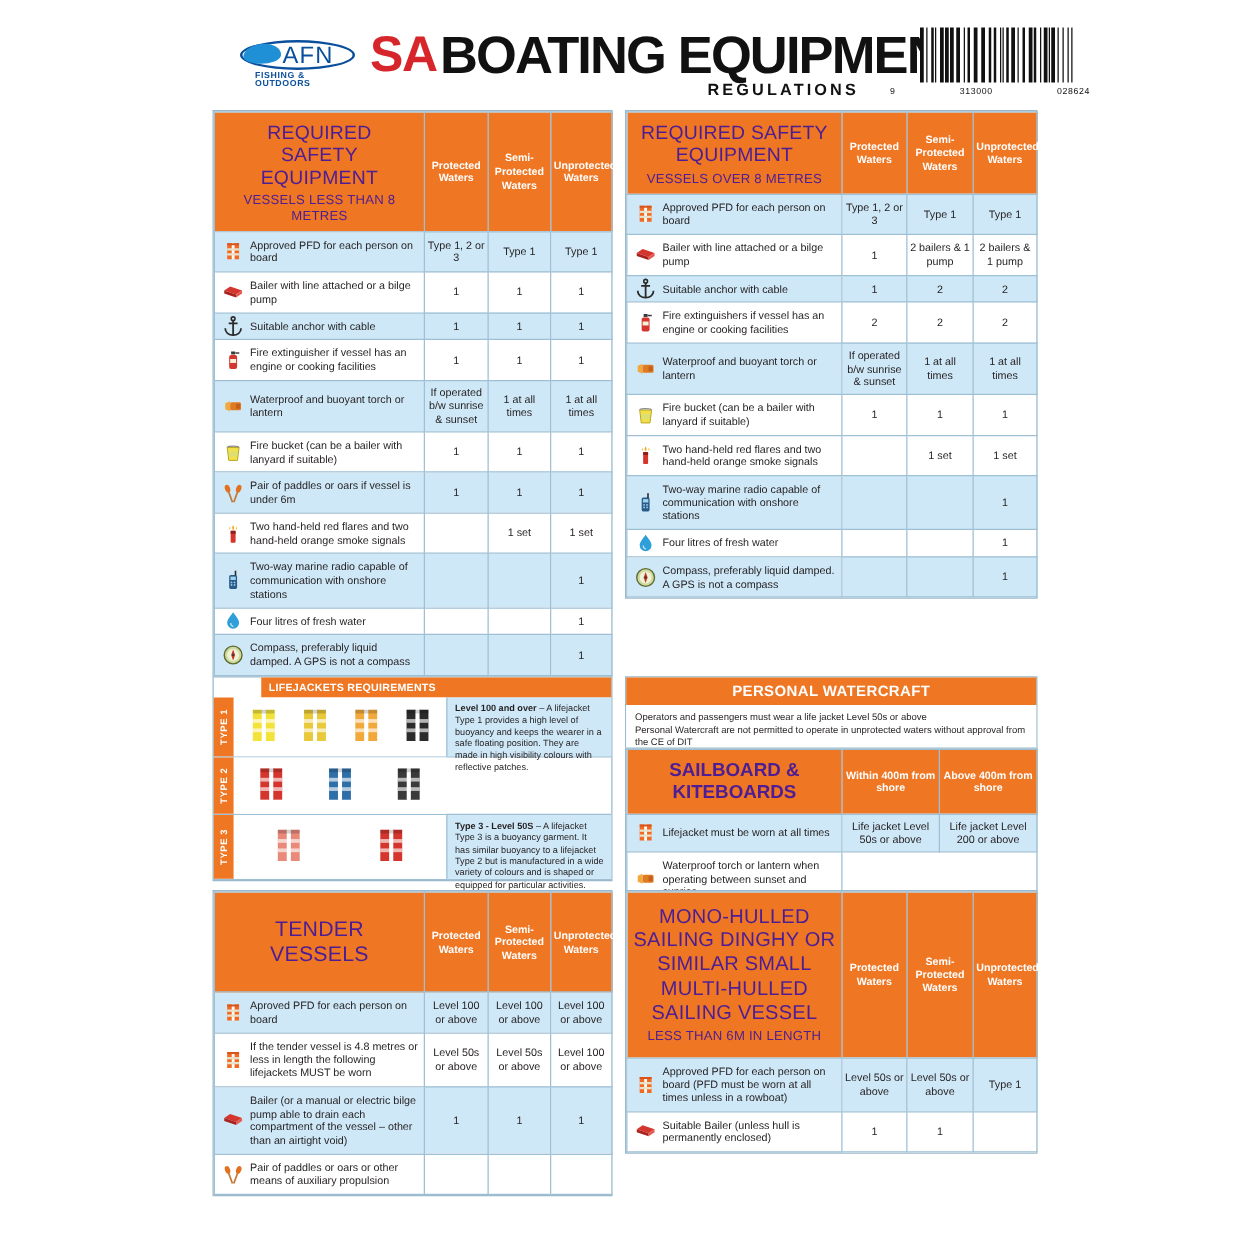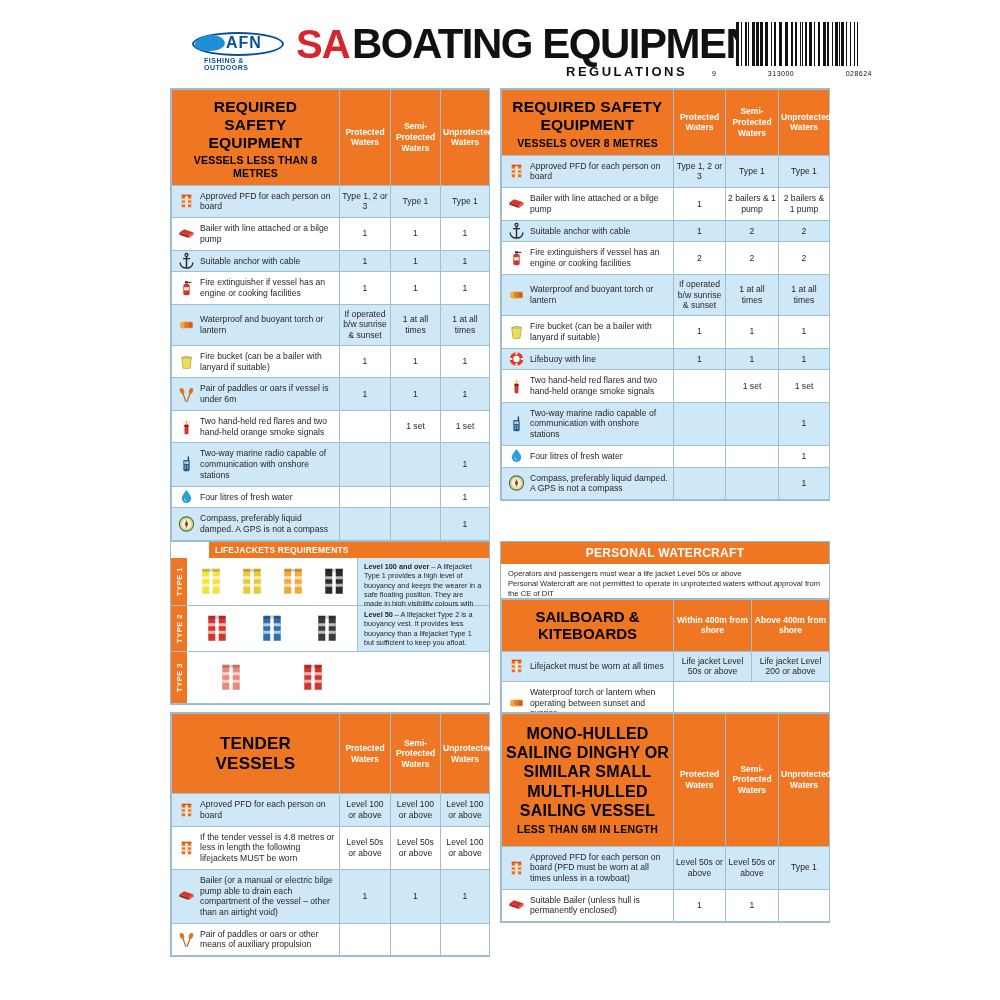--- a/index.html
+++ b/index.html
@@ -21,21 +21,21 @@
     border:2px solid #0a4f9c; border-radius:50%;
     background:#ffffff;
   }
   .logo .swoosh {
     position:absolute; left:3px; top:5px; width:30px; height:16px;
     background:#1f8fd6; border-radius:50% 50% 50% 50%/60% 60% 40% 40%;
     transform:skewX(-10deg);
   }
   .logo .afn {
     position:absolute; left:34px; top:4px;
-    font-size:16px; font-weight:bold; letter-spacing:1px; color:#0a4f9c;
+    font-size:19px; font-weight:normal; letter-spacing:1px; color:#0a4f9c;
     font-family:"Liberation Sans", sans-serif;
   }
   .logo .tag {
     position:absolute; left:12px; top:27px;
     font-size:7px; font-weight:bold; letter-spacing:.5px; color:#0a4f9c;
   }
   .title-sa {
     position:absolute; left:296px; top:22px;
     font-size:40px; font-weight:bold; color:#d7262b; letter-spacing:-1px;
     font-family:"Liberation Sans", sans-serif;
@@ -63,22 +63,22 @@
   
   .card { position:absolute; border:1px solid #9ab9cc; background:#fff; }
   .hdr-orange { background:#ef7622; color:#fff; }
   .row-blue { background:#cfe8f7; }
   .row-white { background:#ffffff;border-radius:11px; }
 
   table.tbl { border-collapse:collapse; width:100%; table-layout:fixed; }
   table.tbl td, table.tbl th { border:1px solid #9fc0d4; vertical-align:middle; }
 
   .hd-title {
-    font-size:15.5px; font-weight:bold; line-height:1.15; letter-spacing:.2px;
-    padding:8px 10px 6px 10px; color:#000000; text-transform:uppercase;
+    font-size:15.5px; font-weight:normal; line-height:1.15; letter-spacing:.2px;
+    padding:8px 10px 6px 10px; color:#4c1d95; text-transform:uppercase;
   }
   .hd-title small { display:block; font-size:10.5px; letter-spacing:.2px; margin-top:3px; }
   .hd-col {
     font-size:8.5px; font-weight:bold; color:#fff; text-align:center; line-height:1.25;
     padding:4px 2px;
   }
   .cell-item {
     font-size:8.6px; line-height:1.25; padding:5px 4px 5px 28px; position:relative; color:#231f20;
   }
   .cell-val { font-size:8.6px; text-align:center; line-height:1.25; color:#231f20; padding:4px 2px; }
@@ -100,21 +100,21 @@
   .lj-text b { font-weight:bold; }
 
   
   .banner-center {
     background:#ef7622; color:#fff; font-size:12px; font-weight:bold; text-align:center;
     padding:4px 0; letter-spacing:.3px;
   }
   .pw-body { font-size:7.6px; line-height:1.3; padding:5px 7px; background:#fff; }
 
   .sb-title {
-    font-size:15px; font-weight:bold; color:#000000; line-height:1.15; padding:8px 10px;
+    font-size:15px; font-weight:bold; color:#4c1d95; line-height:1.15; padding:8px 10px;
     text-transform:uppercase;
   }
 </style>
 </head>
 <body>
 
 <div class="page">
 
   <div class="header">
     <div class="logo">
@@ -429,32 +429,20 @@
                 <svg viewBox="0 0 24 24">
                   <path d="M6 7h12l-1.6 13H7.6z" fill="#f2e14d" stroke="#b9a61c" stroke-width="1"></path>
                   <path d="M6 7c0-2 12-2 12 0" fill="none" stroke="#8a8a8a" stroke-width="1.3"></path>
                   <path d="M7.2 11h9.6l-.6 5H7.8z" fill="#cfe08a" opacity=".6"></path>
                 </svg>
               </span><span>Fire bucket (can be a bailer with lanyard if suitable)</span></td>
             <td class="cell-val">1</td>
             <td class="cell-val">1</td>
             <td class="cell-val">1</td>
           </tr>
-          <tr class="row-blue">
-            <td class="cell-item"><span class="ic">
-                <svg viewBox="0 0 24 24">
-                  <circle cx="12" cy="12" r="8.6" fill="#e03a2f"></circle>
-                  <circle cx="12" cy="12" r="4" fill="#fff"></circle>
-                  <path d="M12 3.4v3.2M12 17.4v3.2M3.4 12h3.2M17.4 12h3.2" stroke="#fff" stroke-width="2.4"></path>
-                </svg>
-              </span><span>Lifebuoy with line</span></td>
-            <td class="cell-val">1</td>
-            <td class="cell-val">1</td>
-            <td class="cell-val">1</td>
-          </tr>
           <tr class="row-white">
             <td class="cell-item"><span class="ic">
                 <svg viewBox="0 0 24 24">
                   <rect x="9.5" y="9" width="5" height="12" rx="1" fill="#d4352c"></rect>
                   <rect x="9.5" y="9" width="5" height="3" fill="#8d2019"></rect>
                   <path d="M12 8.5c-1.6-2-1-3.6 0-5 1 1.4 1.6 3 0 5z" fill="#f5a623"></path>
                   <path d="M8.5 8c-.8-1.3-.4-2.2.3-3 .6.9.9 2 -.3 3z" fill="#f6c445"></path>
                   <path d="M15.5 8c.8-1.3.4-2.2-.3-3-.6.9-.9 2 .3 3z" fill="#f6c445"></path>
                 </svg>
               </span><span>Two hand-held red flares and two hand-held orange smoke signals</span></td>
@@ -572,21 +560,20 @@
               </svg></span>
             <span><svg width="30" height="36" viewBox="0 0 24 28">
                 <path d="M5 5h6v20H5z" fill="#3a3a3a"></path>
                 <path d="M13 5h6v20h-6z" fill="#3a3a3a"></path>
                 <rect x="10.7" y="5" width="2.6" height="20" fill="#fff"></rect>
                 <rect x="5" y="11" width="14" height="2.4" fill="#ffffff" opacity=".65"></rect>
                 <rect x="5" y="17" width="14" height="2.4" fill="#ffffff" opacity=".65"></rect>
                 <path d="M5 5h14v2.4H5z" fill="#000" opacity=".18"></path>
               </svg></span>
           </div>
-          <div class="lj-text"><b>Level 50 </b>– A lifejacket Type 2 is a buoyancy vest. It provides less buoyancy than a lifejacket Type 1 but sufficient to keep you afloat.</div>
         </div>
         <div class="lj-row" style="height: 52px;">
           <div class="lj-type">
             <span>TYPE 3</span>
           </div>
           <div class="lj-pics">
             <span><svg width="30" height="36" viewBox="0 0 24 28">
                 <path d="M5 5h6v20H5z" fill="#e8897a"></path>
                 <path d="M13 5h6v20h-6z" fill="#e8897a"></path>
                 <rect x="10.7" y="5" width="2.6" height="20" fill="#fff"></rect>
@@ -596,20 +583,21 @@
               </svg></span>
             <span><svg width="30" height="36" viewBox="0 0 24 28">
                 <path d="M5 5h6v20H5z" fill="#d4352c"></path>
                 <path d="M13 5h6v20h-6z" fill="#d4352c"></path>
                 <rect x="10.7" y="5" width="2.6" height="20" fill="#fff"></rect>
                 <rect x="5" y="11" width="14" height="2.4" fill="#ffffff" opacity=".65"></rect>
                 <rect x="5" y="17" width="14" height="2.4" fill="#ffffff" opacity=".65"></rect>
                 <path d="M5 5h14v2.4H5z" fill="#000" opacity=".18"></path>
               </svg></span>
           </div>
+          <div class="lj-text"><b>Type 3 - Level 50S </b>– A lifejacket Type 3 is a buoyancy garment. It has similar buoyancy to a lifejacket Type 2 but is manufactured in a wide variety of colours and is shaped or equipped for particular activities.</div>
         </div>
       </div>
   </div>
 
   <div class="card" style="left:500px; top:541px; width:330px;">
     <div class="banner-center">PERSONAL WATERCRAFT</div>
     <div class="pw-body" style="white-space:pre-line;">Operators and passengers must wear a life jacket Level 50s or above
 Personal Watercraft are not permitted to operate in unprotected waters without approval from the CE of DIT</div>
   </div>
 

